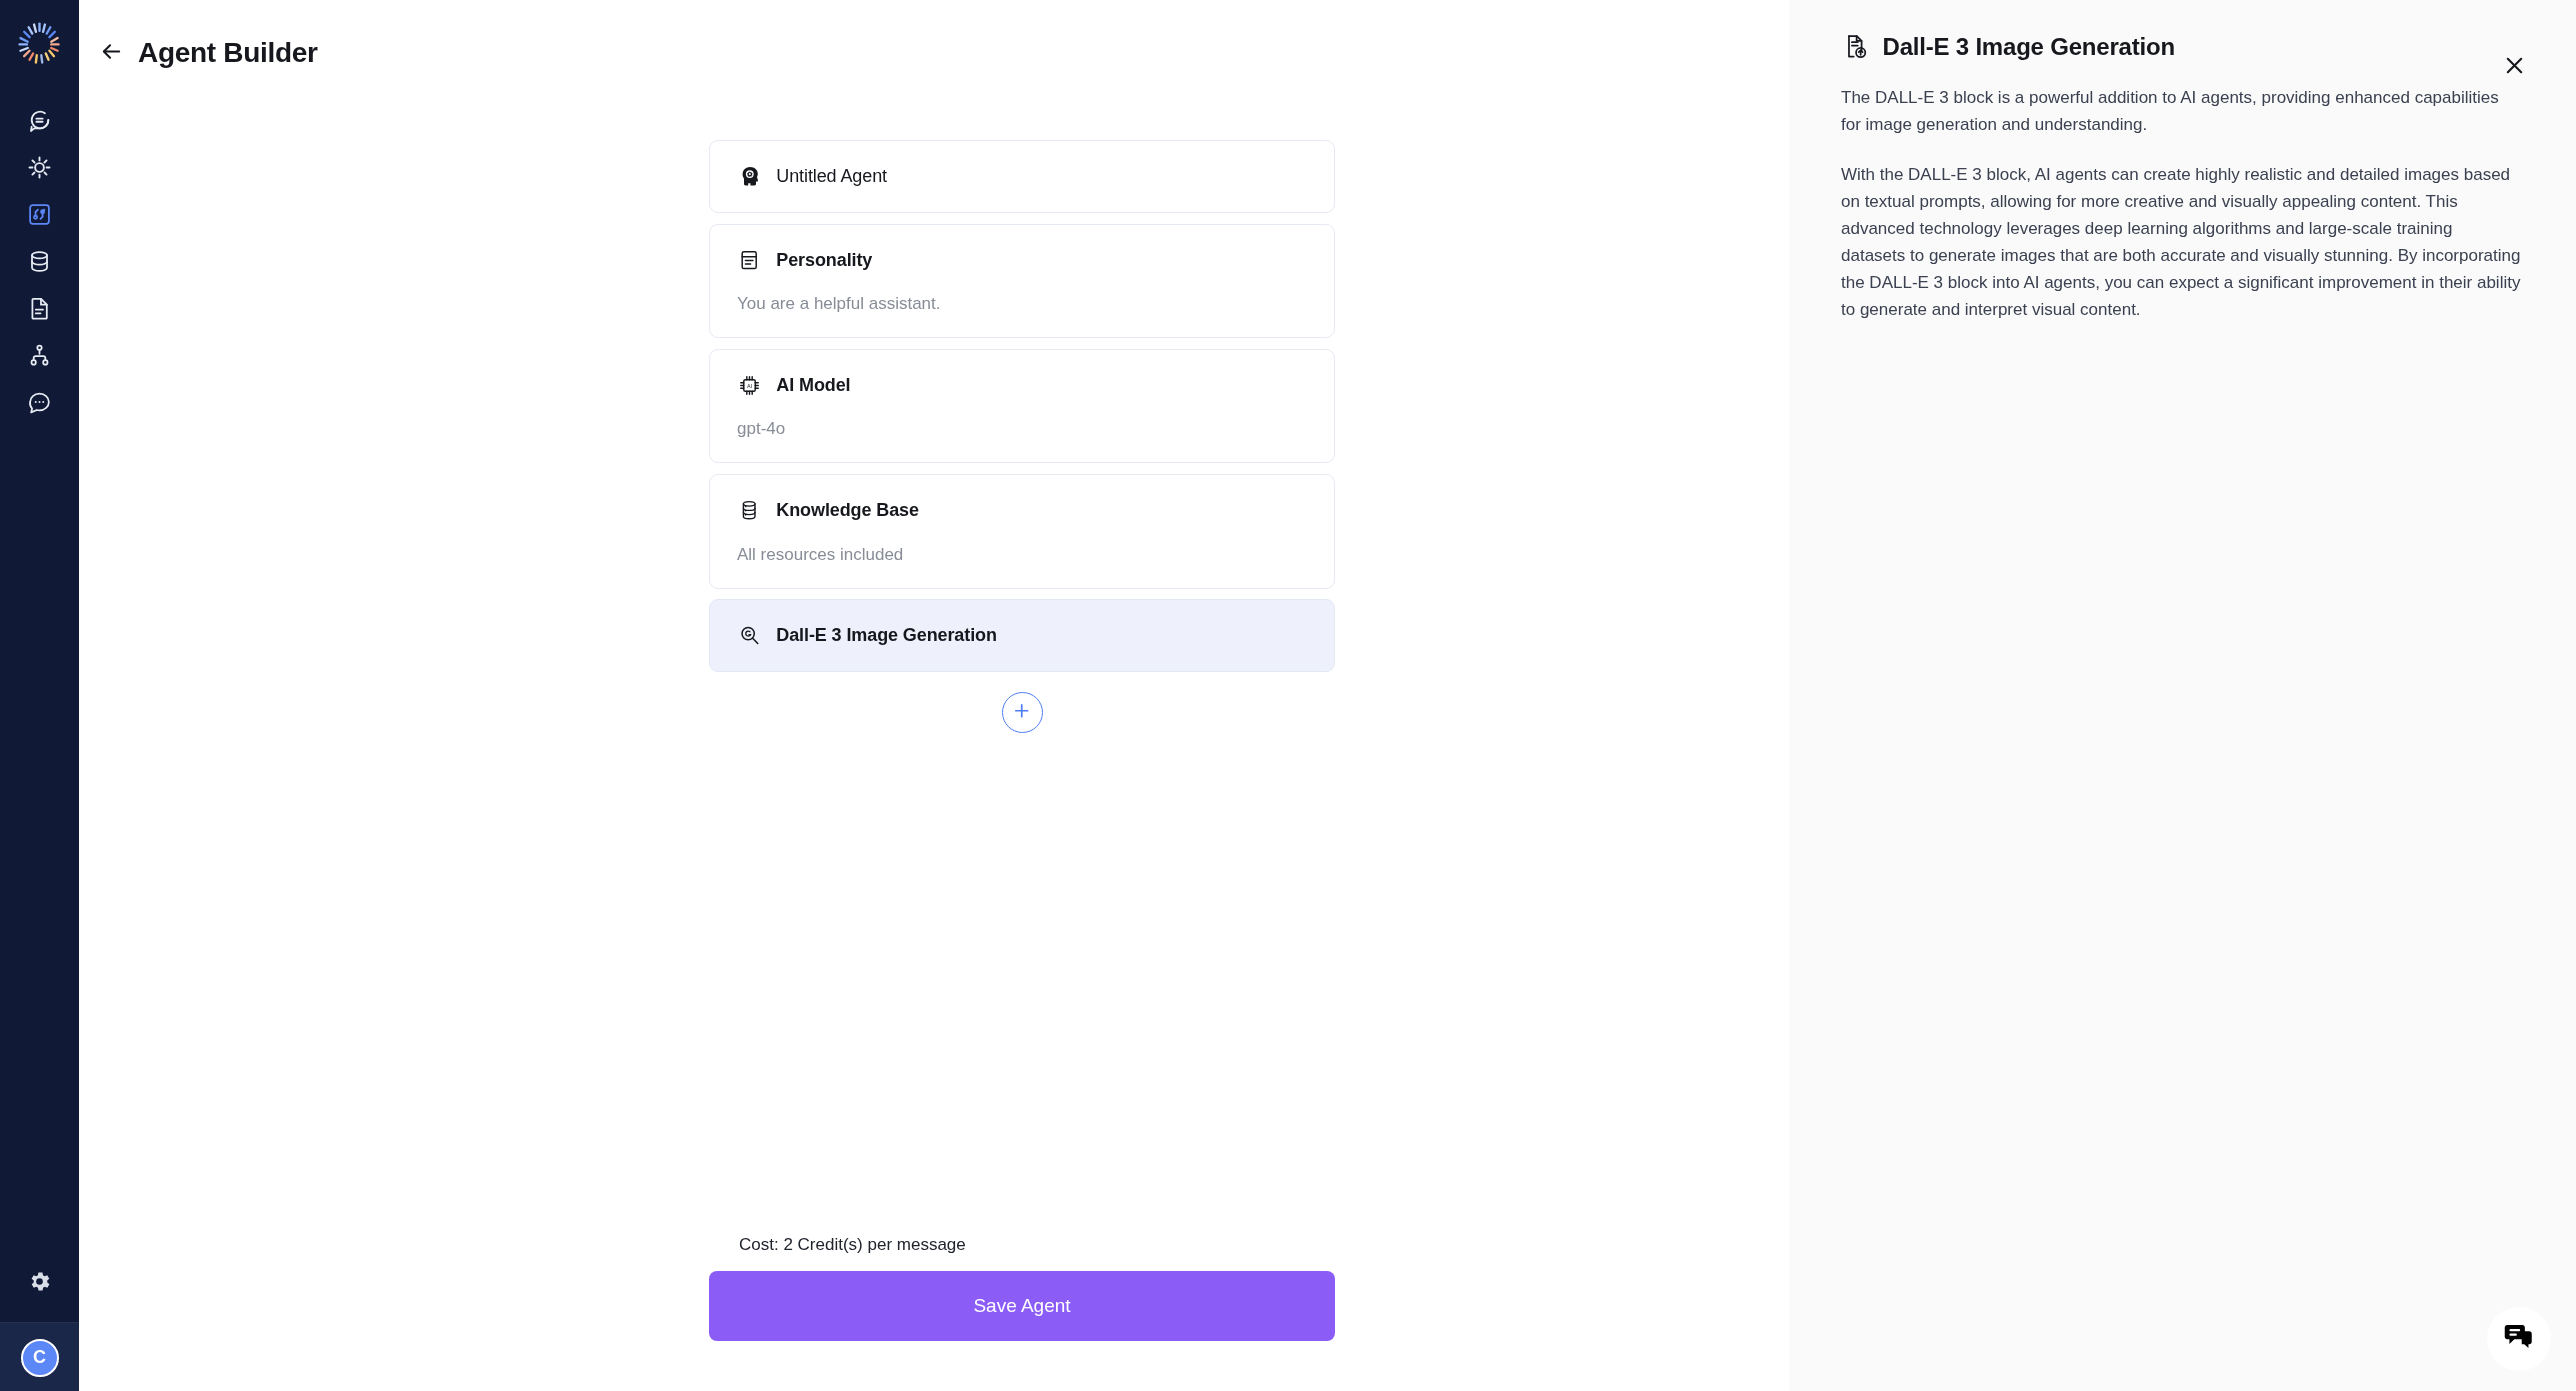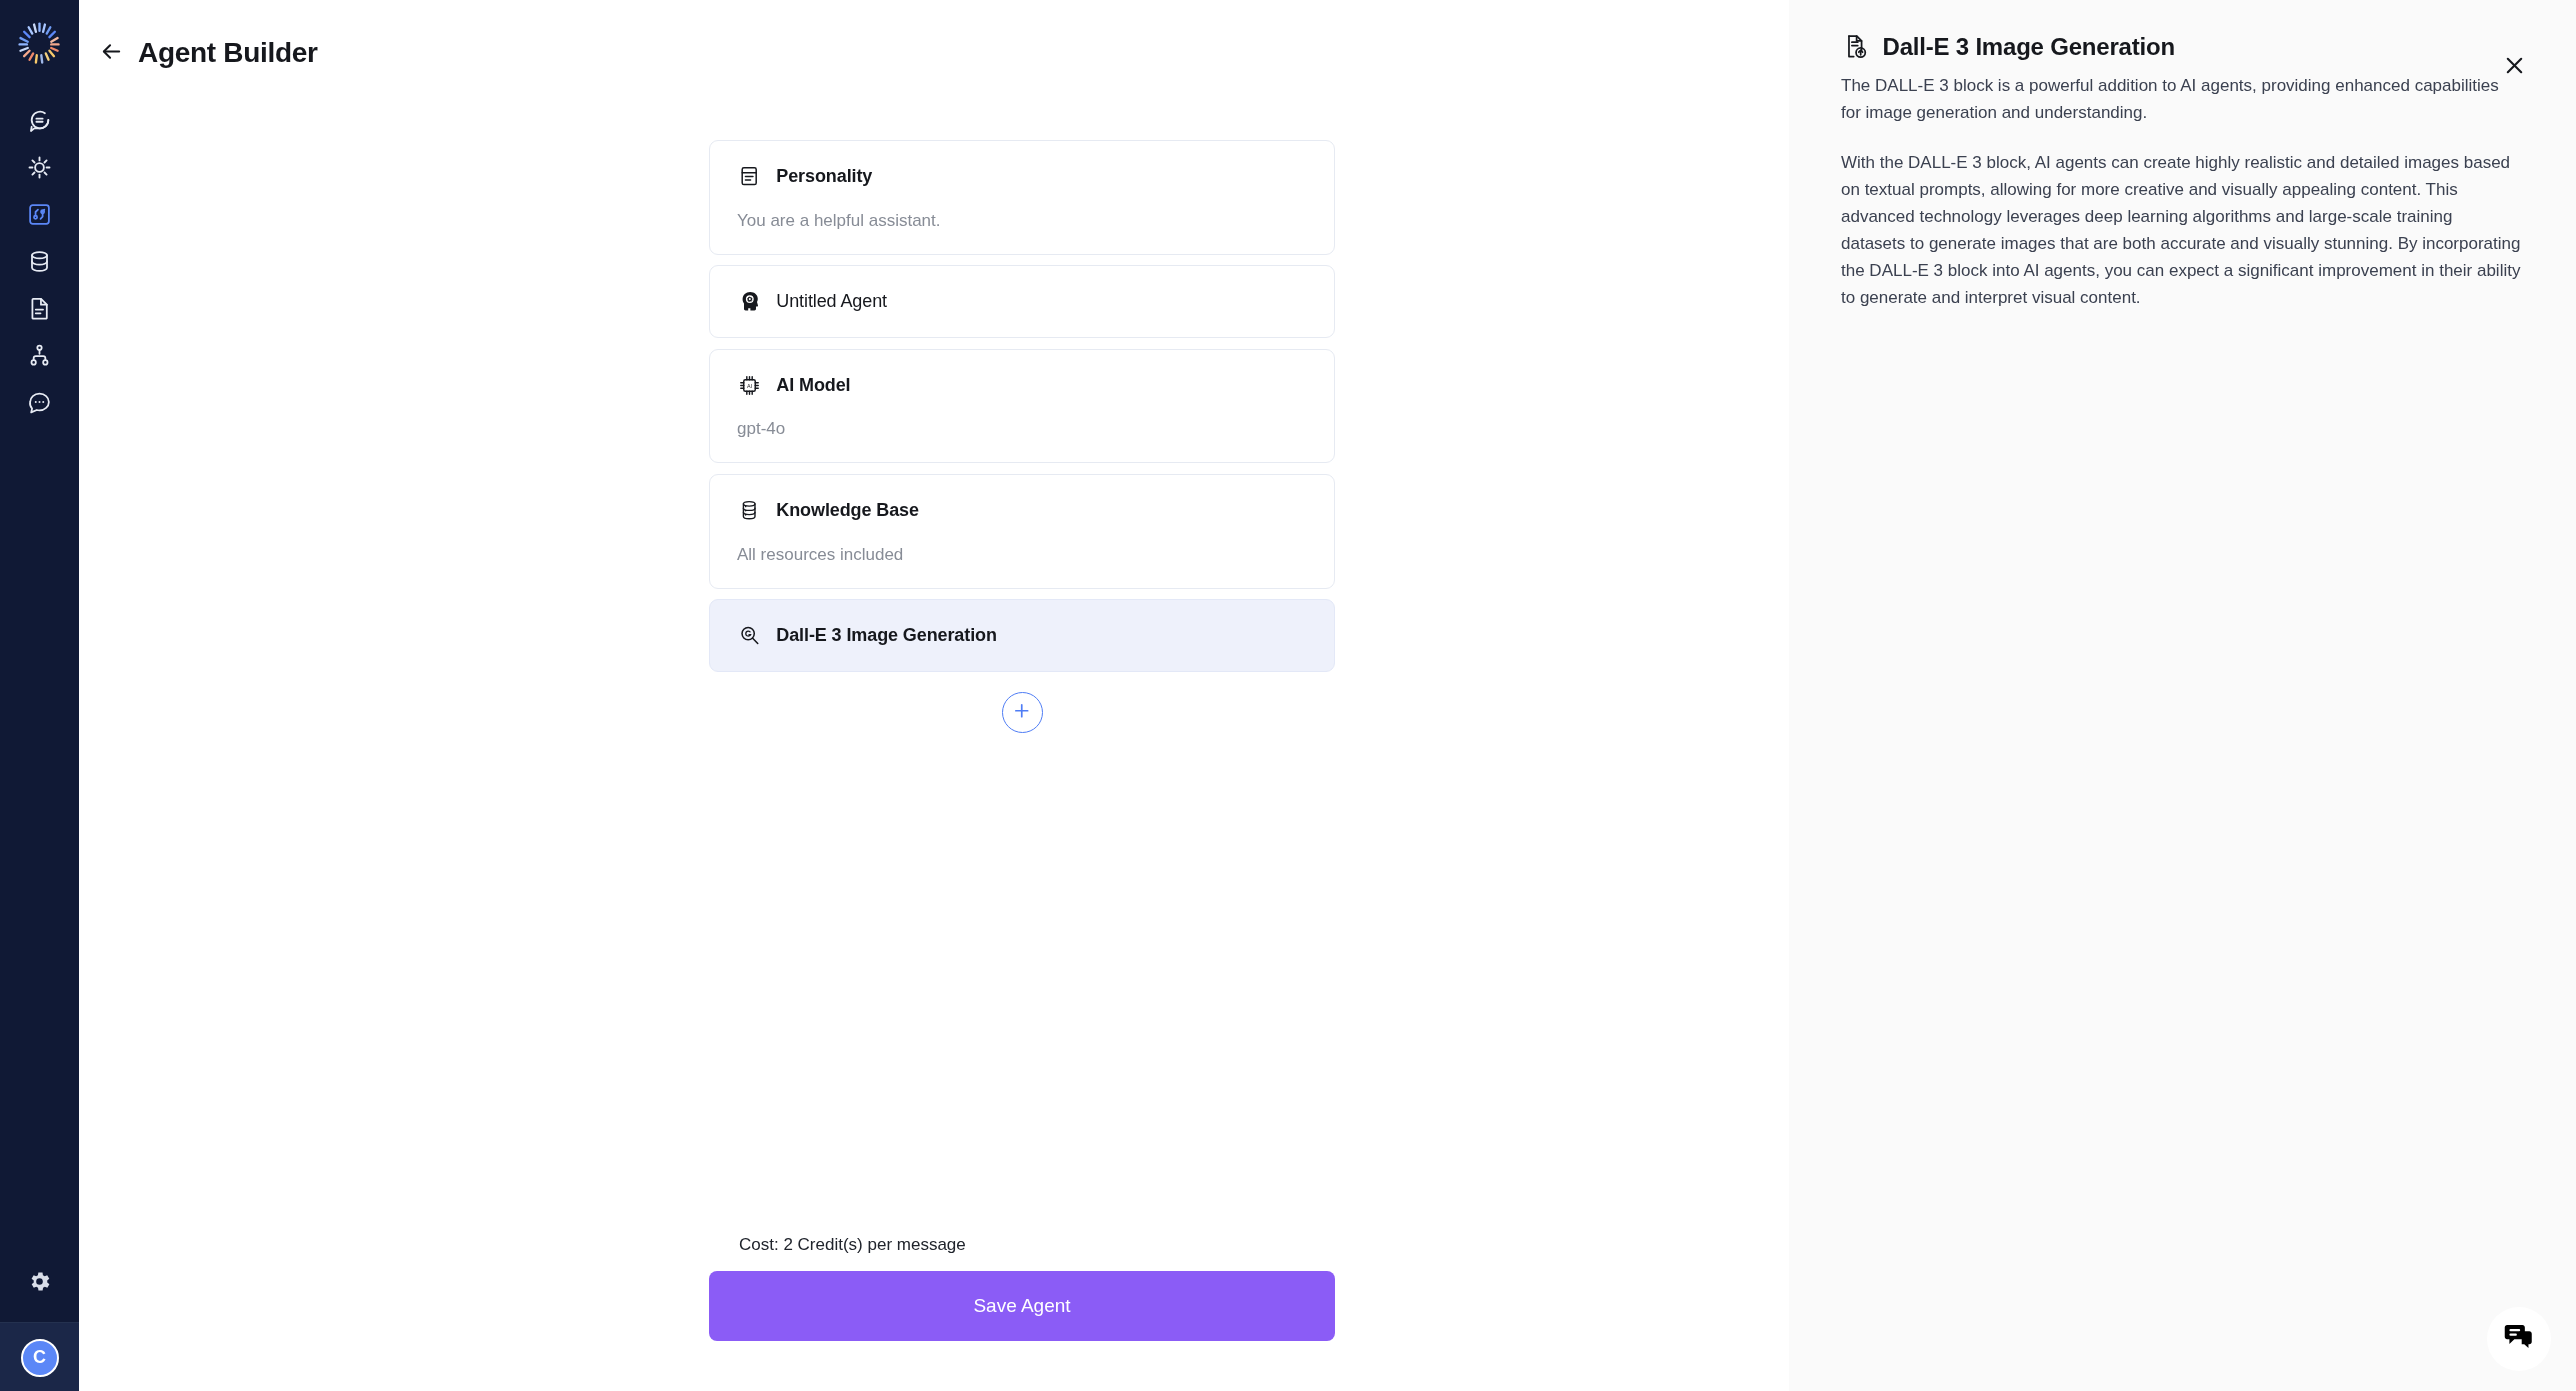--- a/index.html
+++ b/index.html
@@ -125,21 +125,21 @@
     position: relative;
   }
   .panel-head { display: flex; align-items: center; gap: 12.5px; }
   .panel-icon { width: 29px; height: 29px; flex:0 0 29px; display:flex; align-items:center; justify-content:center; }
   .panel-title { font-size: 24px; font-weight: 700; color: #16181d; letter-spacing: -0.2px; }
   .panel-close {
     position: absolute; right: 47px; top: 52px;
     width: 30px; height: 30px; cursor: pointer;
     display:flex; align-items:center; justify-content:center;
   }
-  .panel-body { margin-top: 11px; width: 680px; }
+  .panel-body { margin-top: 23px; width: 680px; }
   .panel-p {
     font-size: 17px; line-height: 27px; color: #3b4150;
     margin-bottom: 23px;
   }
 
   
   .chat-widget {
     position: absolute; right: 25px; bottom: 21.5px;
     width: 64px; height: 64px; border-radius: 50%;
     background: #ffffff;
@@ -293,47 +293,47 @@
             <polyline points="10.5,5.5 4,12 10.5,18.5"></polyline>
           </svg>
         </span>
       </div>
       <h1 class="page-title">Agent Builder</h1>
     </header>
 
     <div class="canvas">
       <div class="stack">
 
+        <div class="card compact">
+          <div class="card-head">
+            <span class="card-icon">
+              <svg width="24" height="24" viewBox="0 0 24 24">
+                <path fill="#16181d" d="M12.2 2.1C7.9 2.1 4.6 5.2 4.6 9.3c0 1.6.5 3 1.4 4.2v5.3c0 .9.7 1.6 1.6 1.6h2.6v-2.1h2.2v2.1h4c.9 0 1.6-.7 1.6-1.6v-2.4h1.2c.5 0 .9-.5.8-1l-1-3.5c.5-.9.8-1.9.8-2.9 0-4.1-3.3-6.9-7.6-6.9z"></path>
+                <circle cx="11.8" cy="9.1" r="3.9" fill="#ffffff"></circle>
+                <path fill="#16181d" d="M11.8 6.3l.55 1.0 1.1-.35.1 1.15 1.1.35-.75.85.75.85-1.1.35-.1 1.15-1.1-.35-.55 1.0-.55-1.0-1.1.35-.1-1.15-1.1-.35.75-.85-.75-.85 1.1-.35.1-1.15 1.1.35z"></path>
+                <circle cx="11.8" cy="9.1" r="1.05" fill="#ffffff"></circle>
+              </svg>
+            </span>
+            <span class="card-title regular">Untitled Agent</span>
+          </div>
+        </div>
+
         <div class="card">
           <div class="card-head">
             <span class="card-icon">
               <svg width="22.4" height="22.4" viewBox="0 0 24 24" fill="none" stroke="#16181d" stroke-width="1.6" stroke-linecap="round">
                 <rect x="4.5" y="3" width="15" height="18" rx="1.8"></rect>
                 <line x1="4.5" y1="8.3" x2="19.5" y2="8.3"></line>
                 <line x1="8" y1="12.4" x2="16" y2="12.4"></line>
                 <line x1="8" y1="16" x2="13.5" y2="16"></line>
               </svg>
             </span>
             <span class="card-title">Personality</span>
           </div>
           <div class="card-sub">You are a helpful assistant.</div>
-        </div>
-
-        <div class="card compact">
-          <div class="card-head">
-            <span class="card-icon">
-              <svg width="24" height="24" viewBox="0 0 24 24">
-                <path fill="#16181d" d="M12.2 2.1C7.9 2.1 4.6 5.2 4.6 9.3c0 1.6.5 3 1.4 4.2v5.3c0 .9.7 1.6 1.6 1.6h2.6v-2.1h2.2v2.1h4c.9 0 1.6-.7 1.6-1.6v-2.4h1.2c.5 0 .9-.5.8-1l-1-3.5c.5-.9.8-1.9.8-2.9 0-4.1-3.3-6.9-7.6-6.9z"></path>
-                <circle cx="11.8" cy="9.1" r="3.9" fill="#ffffff"></circle>
-                <path fill="#16181d" d="M11.8 6.3l.55 1.0 1.1-.35.1 1.15 1.1.35-.75.85.75.85-1.1.35-.1 1.15-1.1-.35-.55 1.0-.55-1.0-1.1.35-.1-1.15-1.1-.35.75-.85-.75-.85 1.1-.35.1-1.15 1.1.35z"></path>
-                <circle cx="11.8" cy="9.1" r="1.05" fill="#ffffff"></circle>
-              </svg>
-            </span>
-            <span class="card-title regular">Untitled Agent</span>
-          </div>
         </div>
 
 
         <div class="card">
           <div class="card-head">
             <span class="card-icon">
               <svg width="23" height="23" viewBox="0 0 24 24" fill="none" stroke="#16181d" stroke-width="1.5" stroke-linecap="round">
                 <rect x="6" y="6" width="12" height="12" rx="1.6"></rect>
                 <text x="12" y="14.2" font-size="5.6" font-family="Liberation Sans, sans-serif" text-anchor="middle" fill="#16181d" stroke="none">AI</text>
                 <line x1="9.2" y1="6" x2="9.2" y2="2.9"></line>

